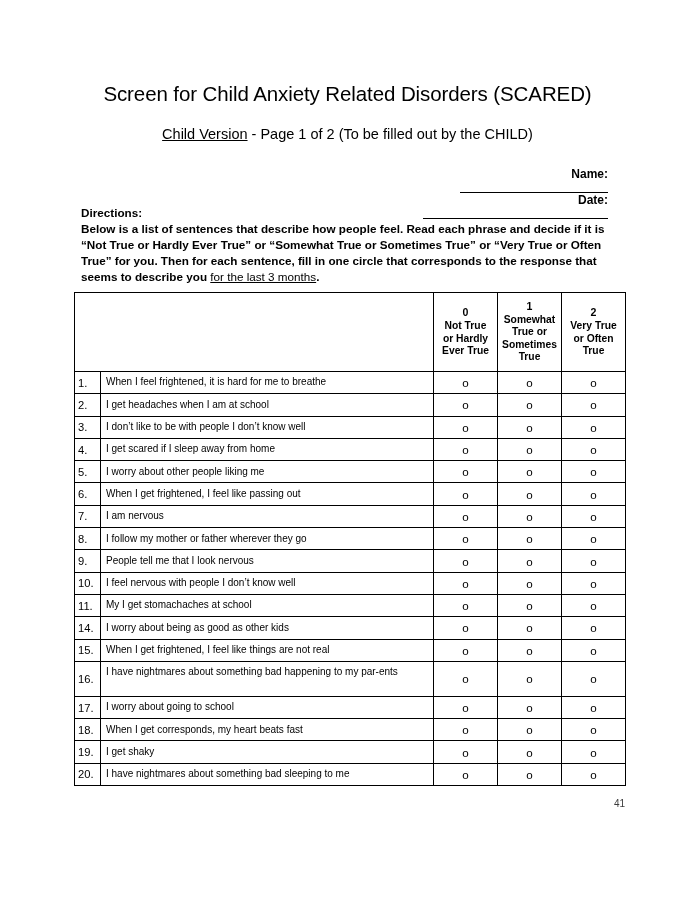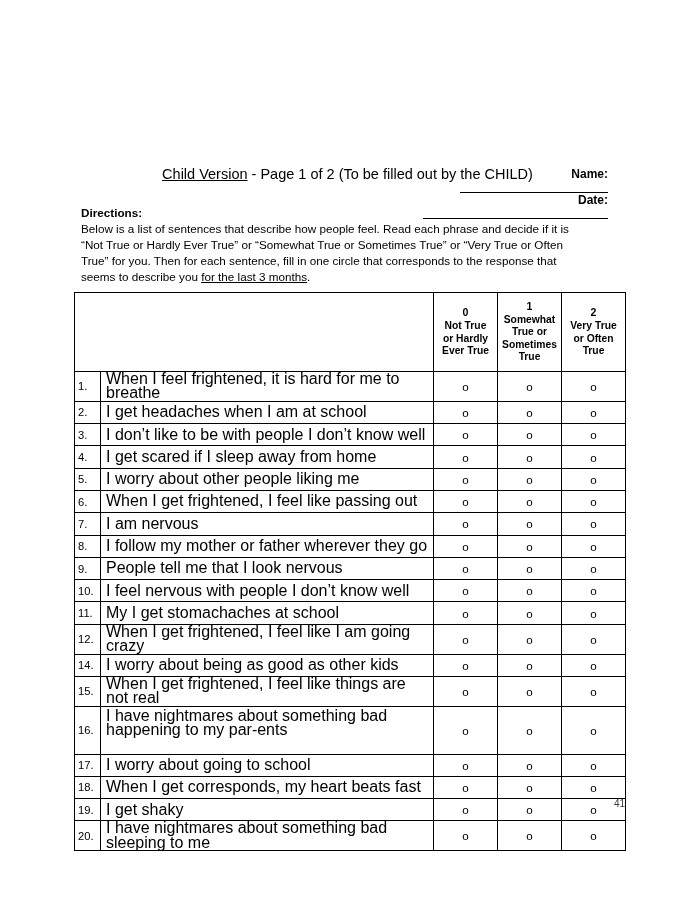--- a/index.html
+++ b/index.html
@@ -34,21 +34,20 @@
   }
 
   .subtitle {
     position: absolute;
     left: 0; top: 126px;
     width: 695px;
     text-align: center;
     font-size: 14.5px;
     font-weight: 400;
     white-space: nowrap;
-    margin-top: 40px;
   }
   .subtitle .u { text-decoration: underline; }
 
   
   .namedate {
     position: absolute;
     left: 138px; top: 167px;
     width: 470px;
     font-size: 12px;
     font-weight: bold;
@@ -69,21 +68,21 @@
 
   
   .directions {
     position: absolute;
     left: 81px; top: 205px;
     width: 548px;
     font-size: 11.7px;
     line-height: 16.1px;
   }
   .dir-head { font-weight: bold; }
-  .dir-body { font-weight: 400; }
+  .dir-body { font-weight: 700; }
   .dir-u { text-decoration: underline; }
 
   
   .scale-table {
     position: absolute;
     left: 74px; top: 292px;
     width: 551px;
     border-collapse: collapse;
     table-layout: fixed;
     font-size: 11.2px;
@@ -121,21 +120,21 @@
   td.num {
     text-align: left;
     padding-left: 3px;
     font-size: 11.2px;
     height: 22.3px;
   }
   td.stmt {
     text-align: left;
     padding-left: 5px;
     padding-right: 3px;
-    font-size: 16px;
+    font-size: 10px;
     line-height: 14.4px;
   }
   td.ans {
     text-align: center;
     font-size: 11.6px;
   }
   tr.tall td.num, tr.tall td.stmt, tr.tall td.ans { height: 35px; }
   tr.tall td.stmt { padding-top: 2px; padding-bottom: 16px; }
 
   
@@ -146,20 +145,21 @@
     text-align: right;
     font-size: 10px;
     color: #3a3a3a;
   }
 </style>
 </head>
 <body>
 
 <div class="page">
 
+  <div class="title">Screen for Child Anxiety Related Disorders (SCARED)</div>
 
   <div class="subtitle"><span class="u">Child Version</span><span> - Page 1 of 2 (To be filled out by the CHILD)</span></div>
 
   <div class="namedate">
     <span class="nd-label">Name:</span>
     <span class="nd-rule rule-name"></span>
     <span class="nd-gap"></span>
     <span class="nd-label">Date:</span>
     <span class="nd-rule rule-date"></span>
   </div>
@@ -276,27 +276,20 @@
           <td class="ans">o</td>
         </tr>
         <tr>
           <td class="num">11.</td>
           <td class="stmt">My I get stomachaches at school</td>
           <td class="ans">o</td>
           <td class="ans">o</td>
           <td class="ans">o</td>
         </tr>
         <tr>
-          <td class="num">12.</td>
-          <td class="stmt">When I get frightened, I feel like I am going crazy</td>
-          <td class="ans">o</td>
-          <td class="ans">o</td>
-          <td class="ans">o</td>
-        </tr>
-        <tr>
           <td class="num">14.</td>
           <td class="stmt">I worry about being as good as other kids</td>
           <td class="ans">o</td>
           <td class="ans">o</td>
           <td class="ans">o</td>
         </tr>
         <tr>
           <td class="num">15.</td>
           <td class="stmt">When I get frightened, I feel like things are not real</td>
           <td class="ans">o</td>

